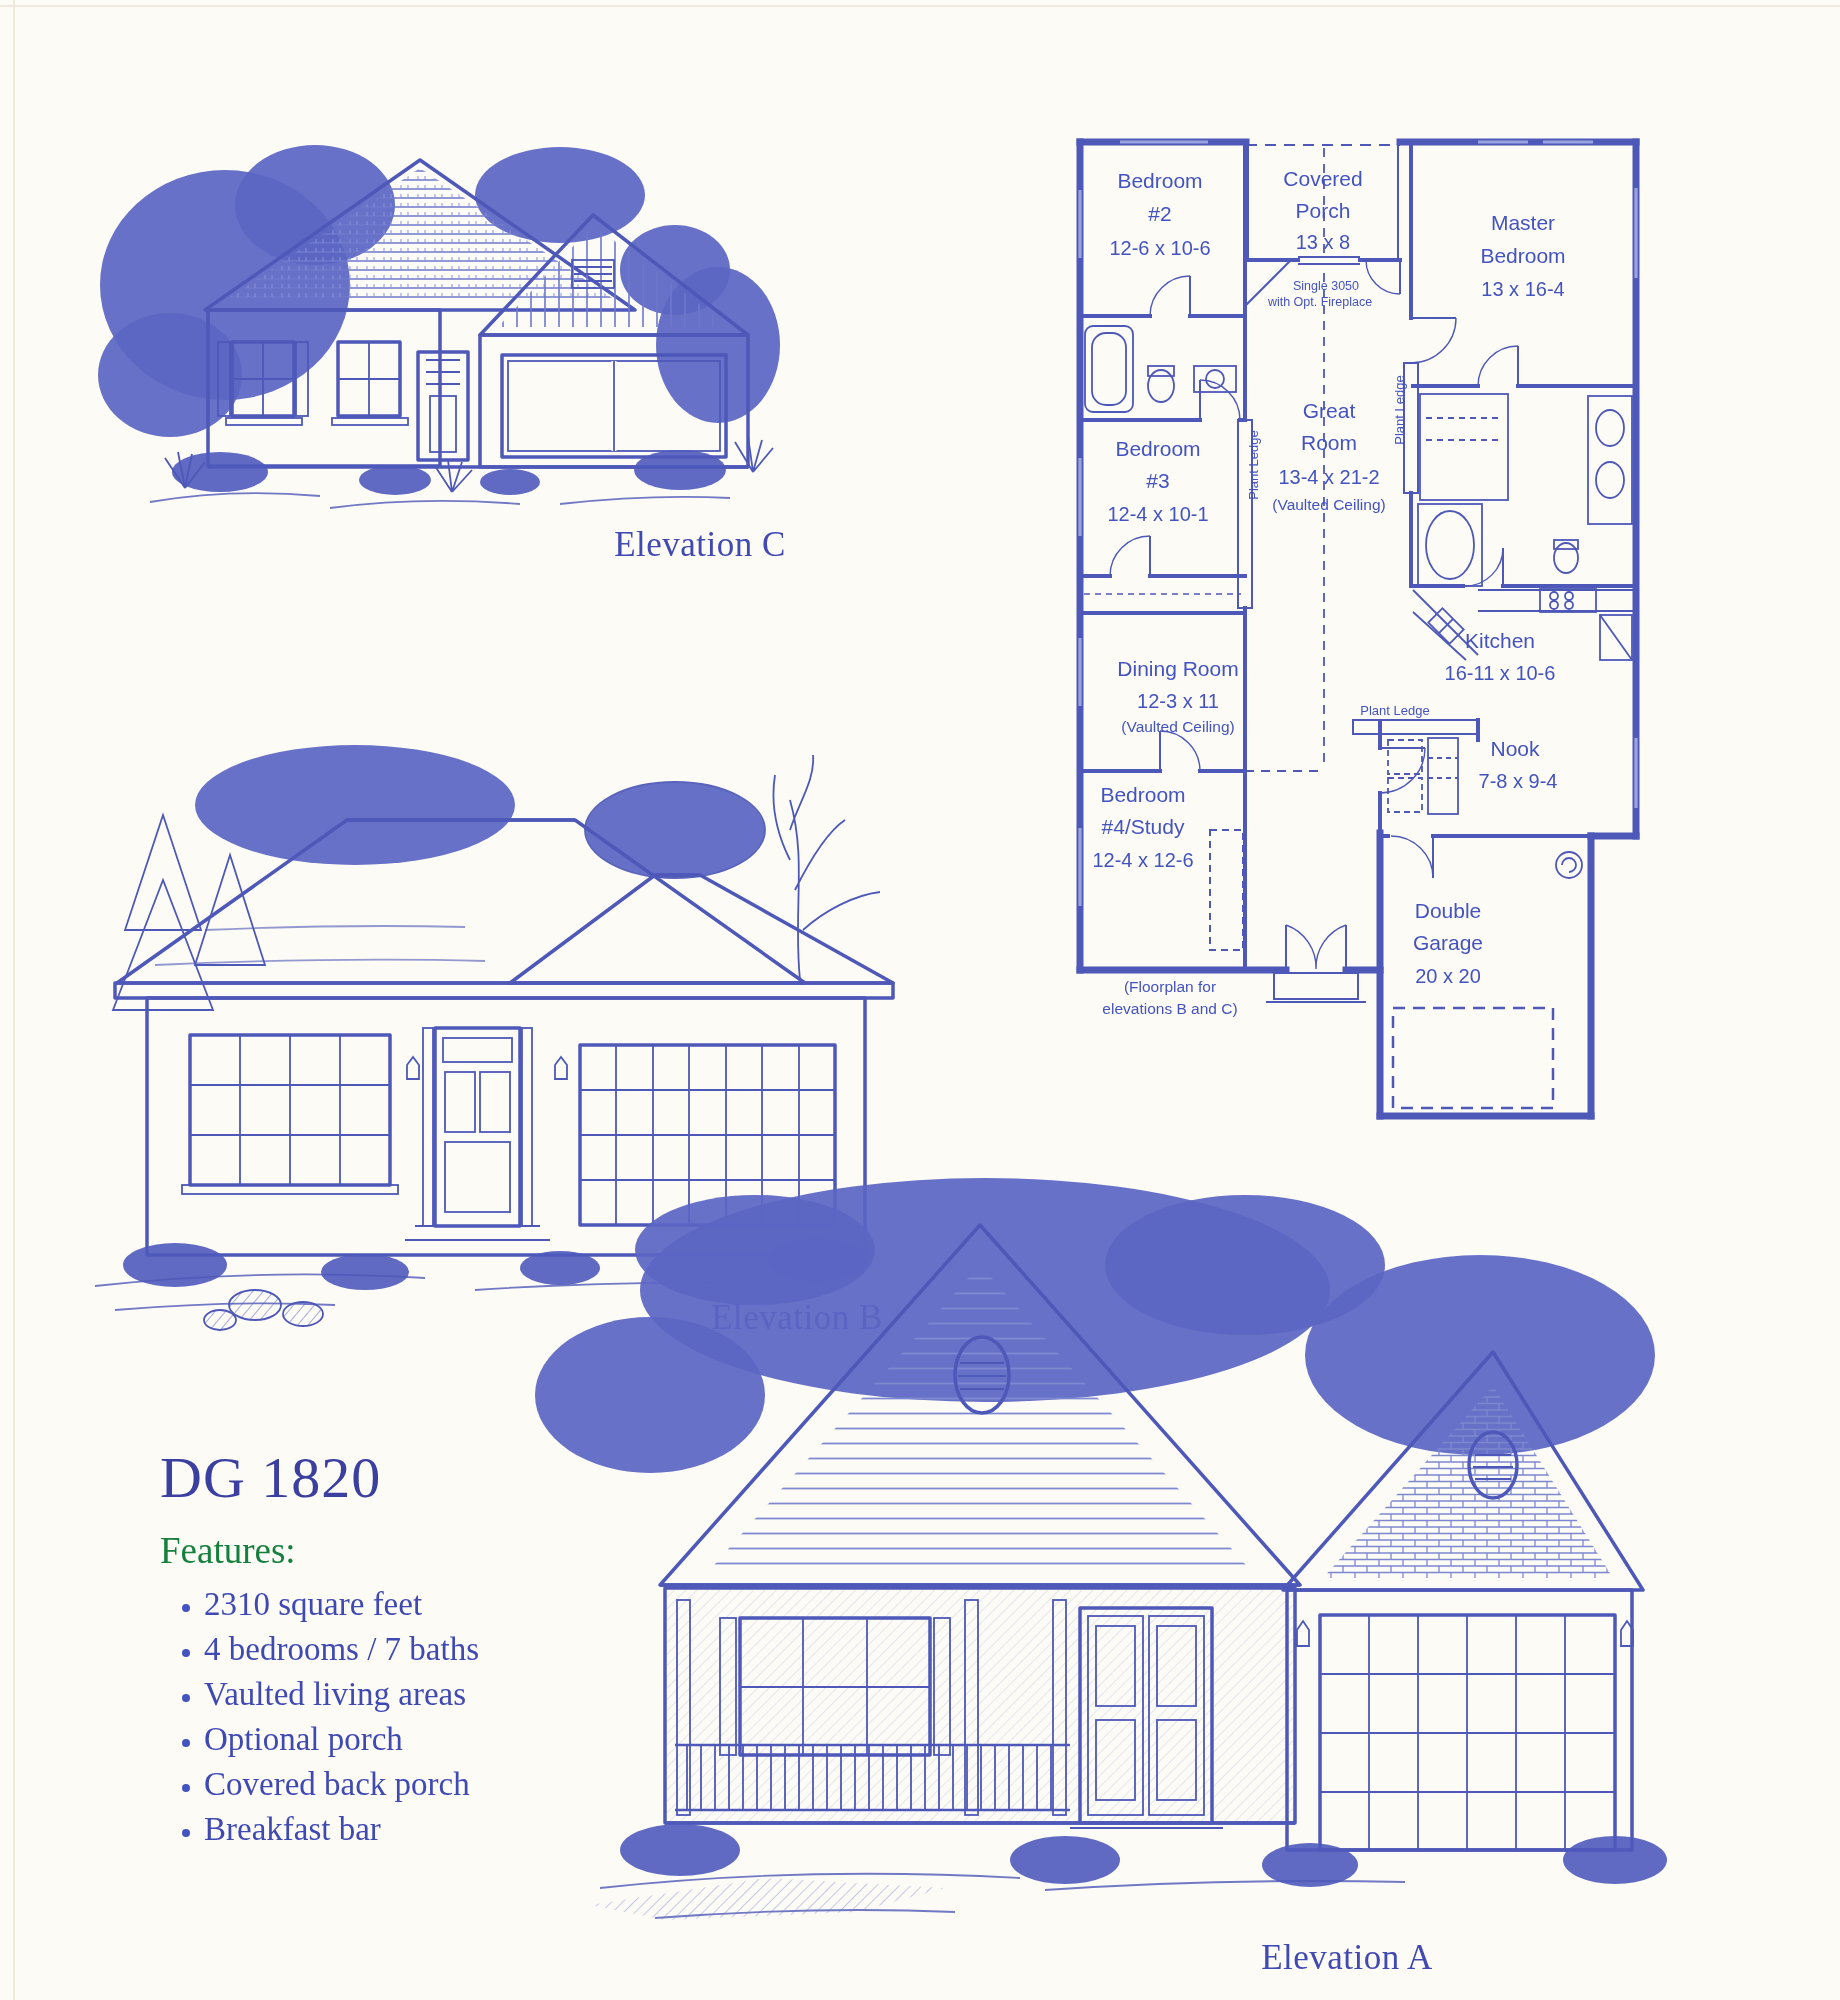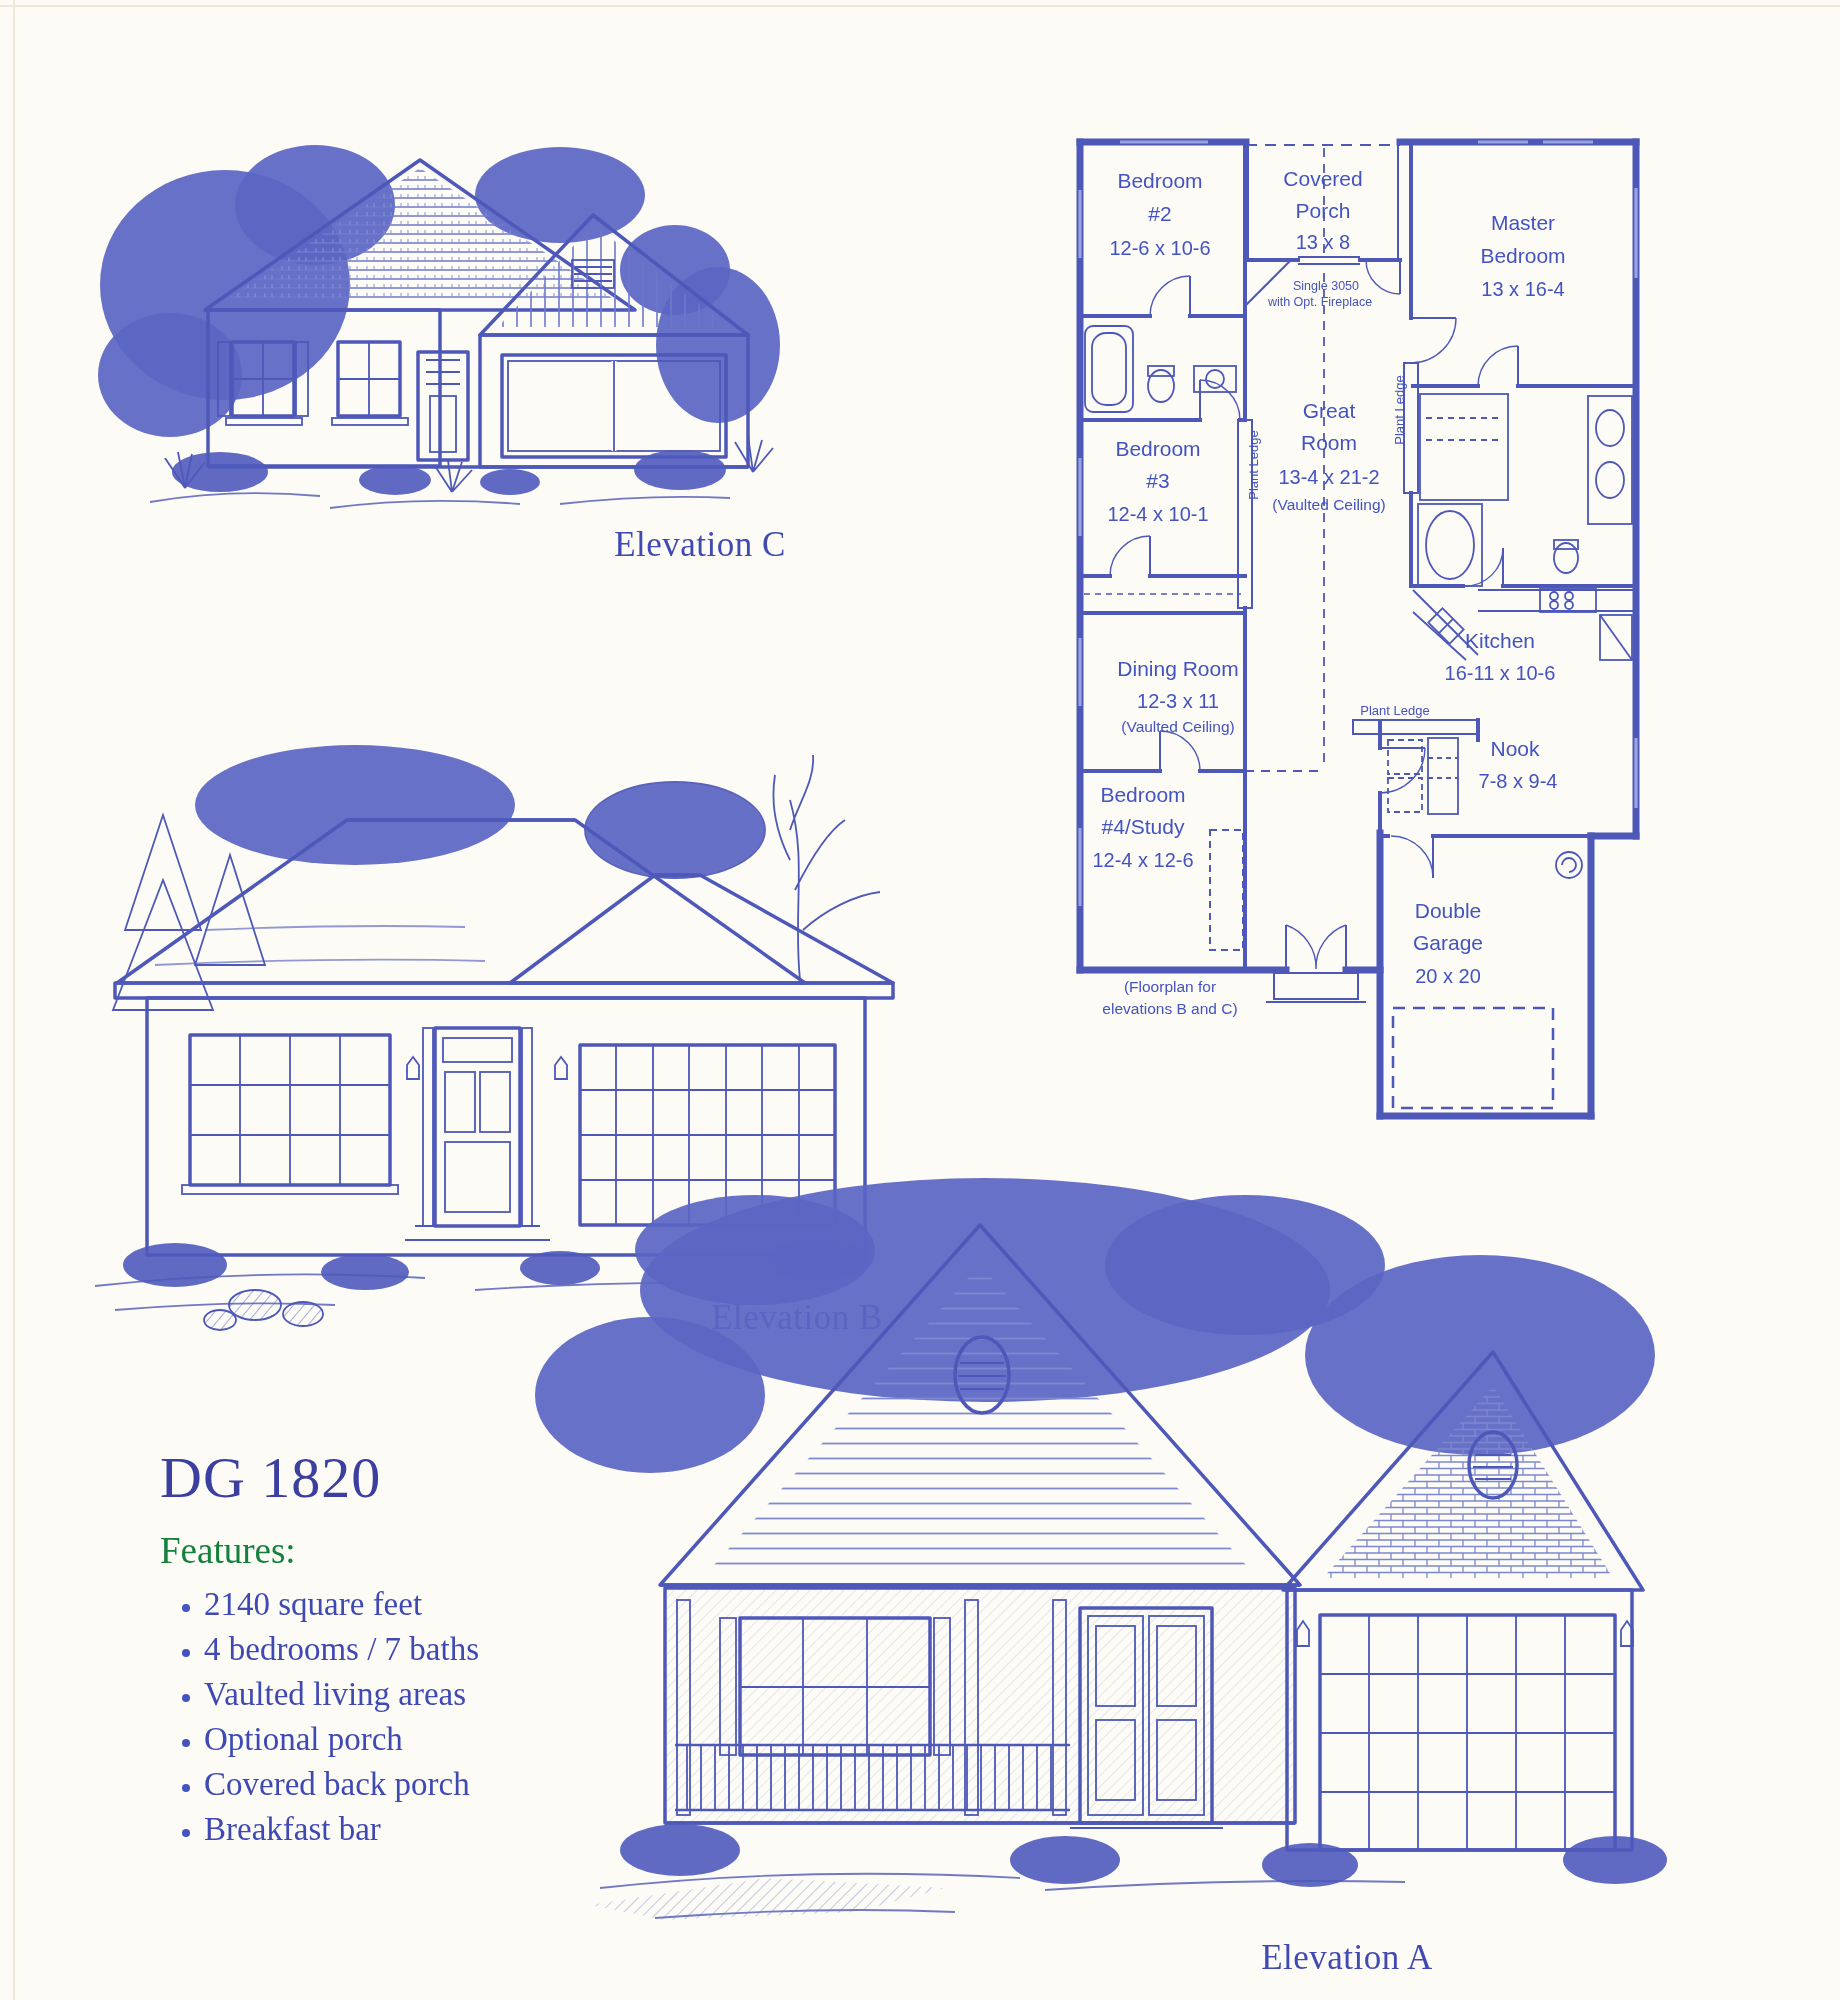--- a/index.html
+++ b/index.html
@@ -395,21 +395,21 @@
       </g>
       <path d="M40,606 q160,-18 330,-8 M420,610 q150,-10 300,-6 M60,630 q120,-10 220,-5" class="house-thin" opacity=".8"></path>
     </g>
   </svg>
   <div class="elev-caption" style="left:647px;top:1298px;width:300px;">Elevation B</div>
 
   <div class="info-block">
     <div class="info-title">DG 1820</div>
     <div class="info-feat-head">Features:</div>
     <ul class="info-list">
-      <li>2140 square feet</li>
+      <li>2310 square feet</li>
       <li>4 bedrooms / 7 baths</li>
       <li>Vaulted living areas</li>
       <li>Optional porch</li>
       <li>Covered back porch</li>
       <li>Breakfast bar</li>
     </ul>
   </div>
 
   <svg style="left:425px;top:1160px;" width="1230" height="790" viewBox="0 0 1230 790">
     <defs>

